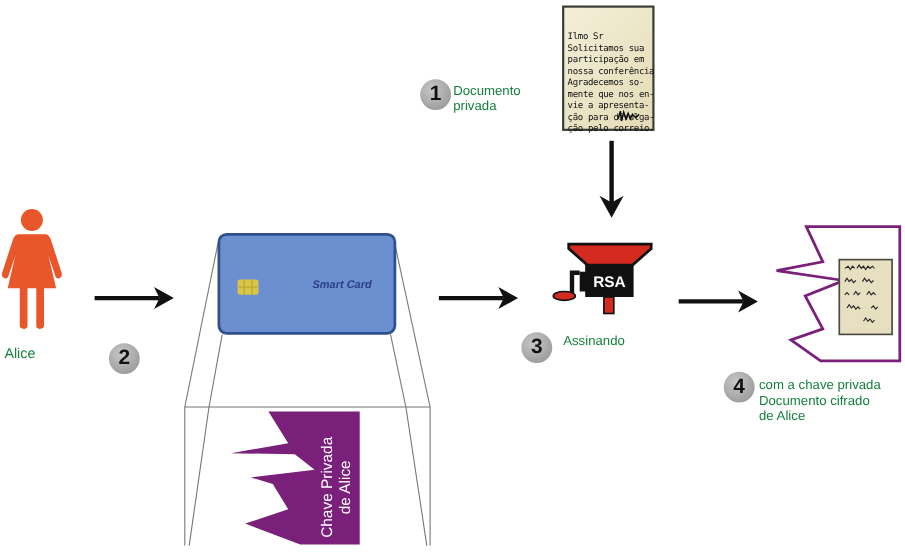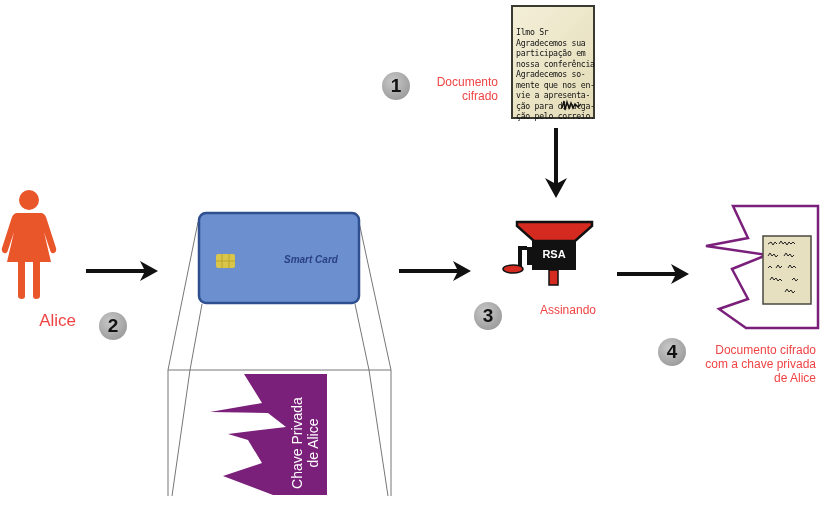--- a/index.html
+++ b/index.html
@@ -1,20 +1,20 @@
 <!DOCTYPE html>
 <html><head>
 <meta charset="utf-8">
 <style>
   html,body{margin:0;padding:0;background:#fff;}
   body{width:823px;height:506px;position:relative;overflow:hidden;font-family:"Liberation Sans",sans-serif;color:#222;}
   .abs{position:absolute;}
   svg{position:absolute;left:0;top:0;}
   .badge{position:absolute;width:28px;height:28px;border-radius:50%;background:radial-gradient(circle at 40% 35%,#c8c8c8,#8f8f8f);color:#111;font-weight:bold;font-size:19px;text-align:center;line-height:28px;}
-  .lbl{position:absolute;font-size:12px;color:#ef4444;text-align:right;line-height:14px;}
+  .lbl{position:absolute;font-size:12px;color:#15803d;text-align:left;line-height:14px;}
   .letter{position:absolute;left:511px;top:5px;width:84px;height:114px;box-sizing:border-box;border:2px solid #3a3a30;background:linear-gradient(135deg,#f3efd8,#e4dcb7);padding:20px 3px;font-family:"DejaVu Sans Mono",monospace;font-size:8.2px;line-height:10.5px;color:#111;letter-spacing:-0.3px;}
   .letter div{white-space:nowrap;}
 </style>
 </head>
 <body>
 
 <svg width="823" height="506" viewBox="0 0 823 506">
   <defs>
     <marker id="ah" markerWidth="10" markerHeight="10" refX="6" refY="5" orient="auto" markerUnits="userSpaceOnUse">
     </marker>
@@ -95,56 +95,56 @@
     </g>
   </g>
 
   <g stroke="#111" stroke-width="1.3" fill="none">
     <path d="M563 107 l2 -6 l1 8 l2 -7 l2 5 l2 -4 l2 4 l2 -3 l3 2 l2 -2"></path>
   </g>
 </svg>
 
 <div class="letter">
   <div>Ilmo Sr</div>
-  <div>Agradecemos sua</div>
+  <div>Solicitamos sua</div>
   <div>participação em</div>
   <div>nossa conferência</div>
   <div>Agradecemos so-</div>
   <div>mente que nos en-</div>
   <div>vie a apresenta-</div>
   <div>ção para divulga-</div>
   <div>ção pelo correio.</div>
 </div>
 
 <svg width="823" height="506" viewBox="0 0 823 506" style="pointer-events:none">
   <g stroke="#111" stroke-width="1.4" fill="none">
     <path d="M562 108 l2 -7 l1 9 l2 -8 l2 6 l2 -5 l2 5 l2 -4 l3 3 l3 -3"></path>
   </g>
 </svg>
 
 <div class="badge" style="left:382px;top:72px;">1</div>
 <div class="lbl" style="left:412px;top:75px;width:86px;">
   <div>Documento</div>
-  <div>cifrado</div>
+  <div>privada</div>
 </div>
 
-<div class="lbl" style="left:16px;top:314px;width:60px;font-size:17px;">Alice</div>
+<div class="lbl" style="left:4px;top:314px;width:60px;font-size:13px;">Alice</div>
 
 <div class="badge" style="left:99px;top:312px;">2</div>
 
 <div class="abs" style="left:284px;top:254px;font-size:10px;font-weight:bold;font-style:italic;color:#2a3f86;">Smart Card</div>
 
 <div class="abs" style="left:240px;top:427px;width:130px;transform:rotate(-90deg);transform-origin:center;color:#fff;font-size:14px;line-height:16px;text-align:center;">
   <div>Chave Privada</div>
   <div>de Alice</div>
 </div>
 
-<div class="abs" style="left:538px;top:248px;width:32px;text-align:center;color:#fff;font-weight:bold;font-size:11px;">RSA</div>
+<div class="abs" style="left:538px;top:248px;width:32px;text-align:center;color:#fff;font-weight:bold;font-size:14px;">RSA</div>
 
 <div class="badge" style="left:474px;top:302px;">3</div>
 <div class="lbl" style="left:512px;top:303px;width:84px;">Assinando</div>
 
 <div class="badge" style="left:658px;top:338px;">4</div>
 <div class="lbl" style="left:690px;top:343px;width:126px;">
+  <div>com a chave privada</div>
   <div>Documento cifrado</div>
-  <div>com a chave privada</div>
   <div>de Alice</div>
 </div>
 
 </body></html>

